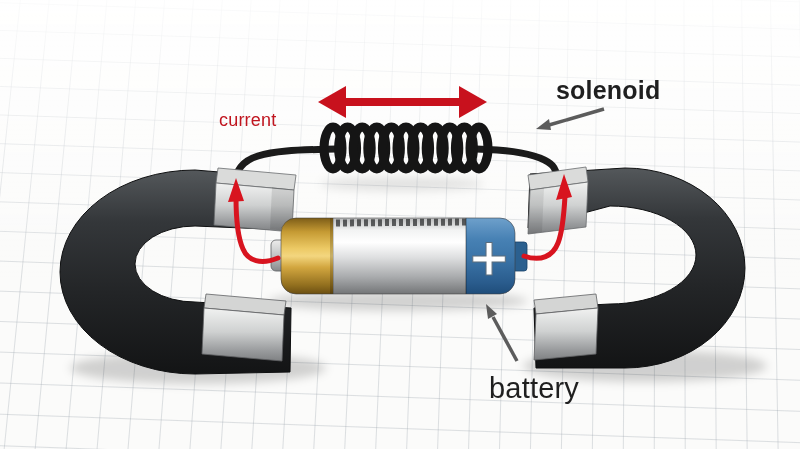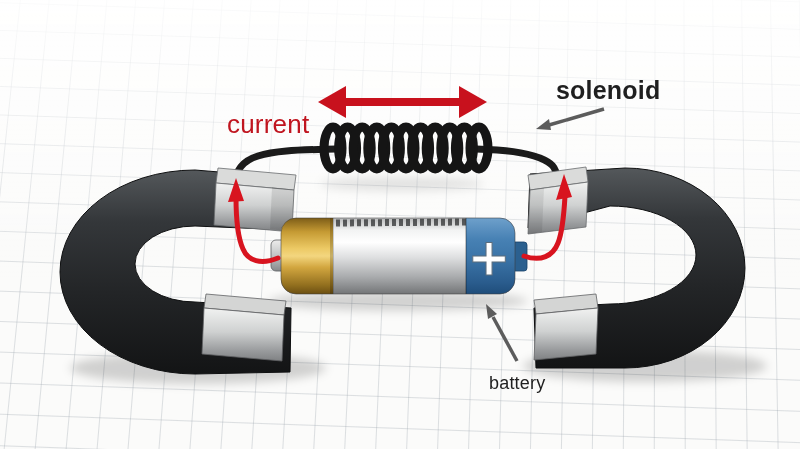--- a/index.html
+++ b/index.html
@@ -16,23 +16,23 @@
       linear-gradient(to right,  rgba(148,158,168,.30) 1px, transparent 1px);
     background-size:30px 30px;
     transform:perspective(900px) rotateX(8deg) rotate(2deg);
   }
   .grid-fade{
     position:absolute;inset:0;
     background:linear-gradient(180deg, rgba(255,255,255,.88) 0%, rgba(255,255,255,.40) 34%, rgba(255,255,255,0) 62%);
   }
   .scene{position:absolute;inset:0;}
   .label{position:absolute;line-height:1;white-space:nowrap;letter-spacing:.2px;}
-  .label-current {left:227px;top:111px;font-size:26px;color:#c0151f;}
+  .label-current {left:219px;top:111px;font-size:18px;color:#c0151f;}
   .label-solenoid{left:556px;top:78px;font-size:25px;color:#1f1f1f;font-weight:bold;}
-  .label-battery {left:489px;top:374px;font-size:18px;color:#1f1f1f;}
+  .label-battery {left:489px;top:374px;font-size:29px;color:#1f1f1f;}
 </style>
 </head>
 <body>
 
 <div class="stage">
 
   <div class="grid"></div>
   <div class="grid-fade"></div>
 
   <svg class="scene" viewBox="0 0 800 449">

